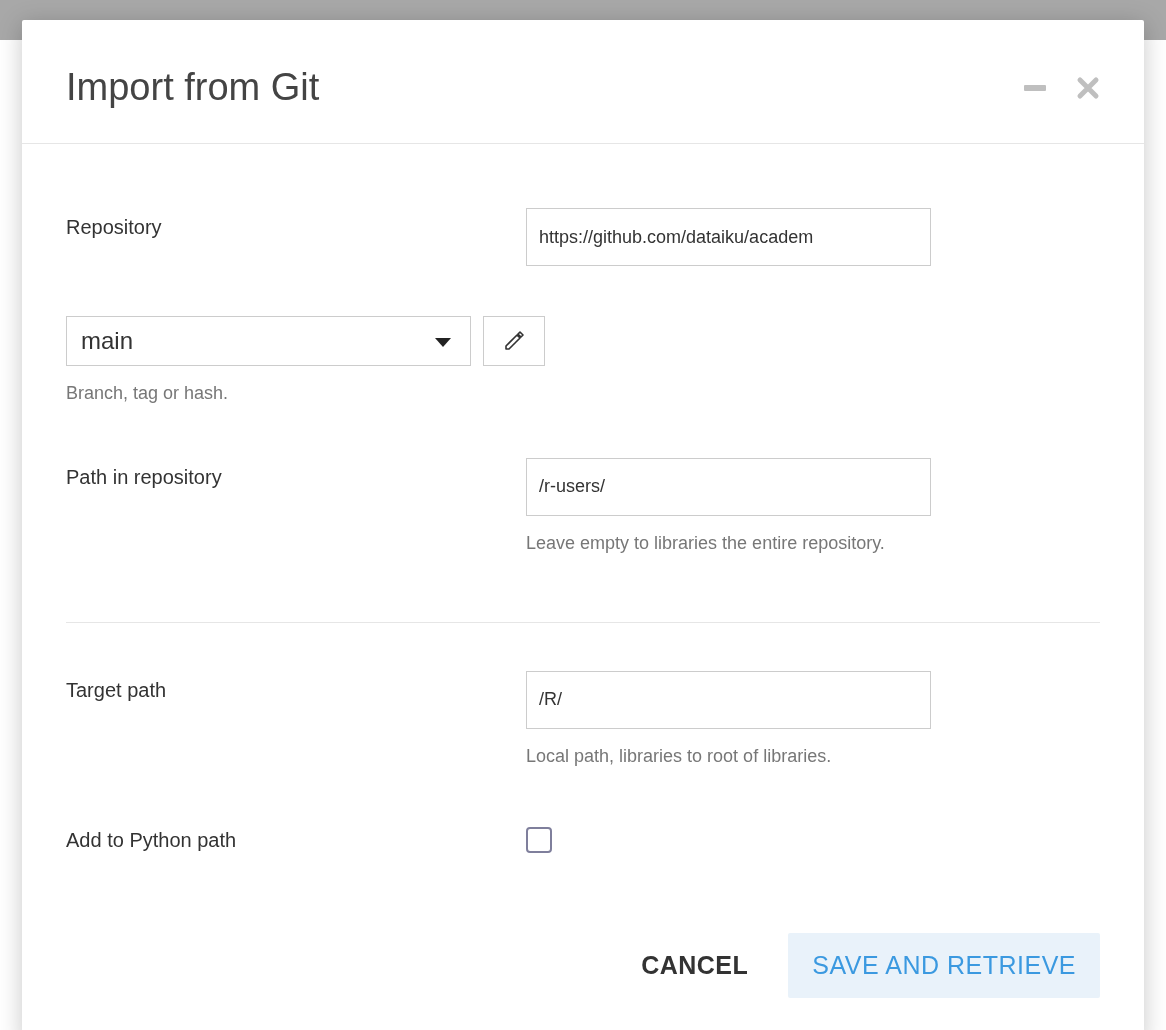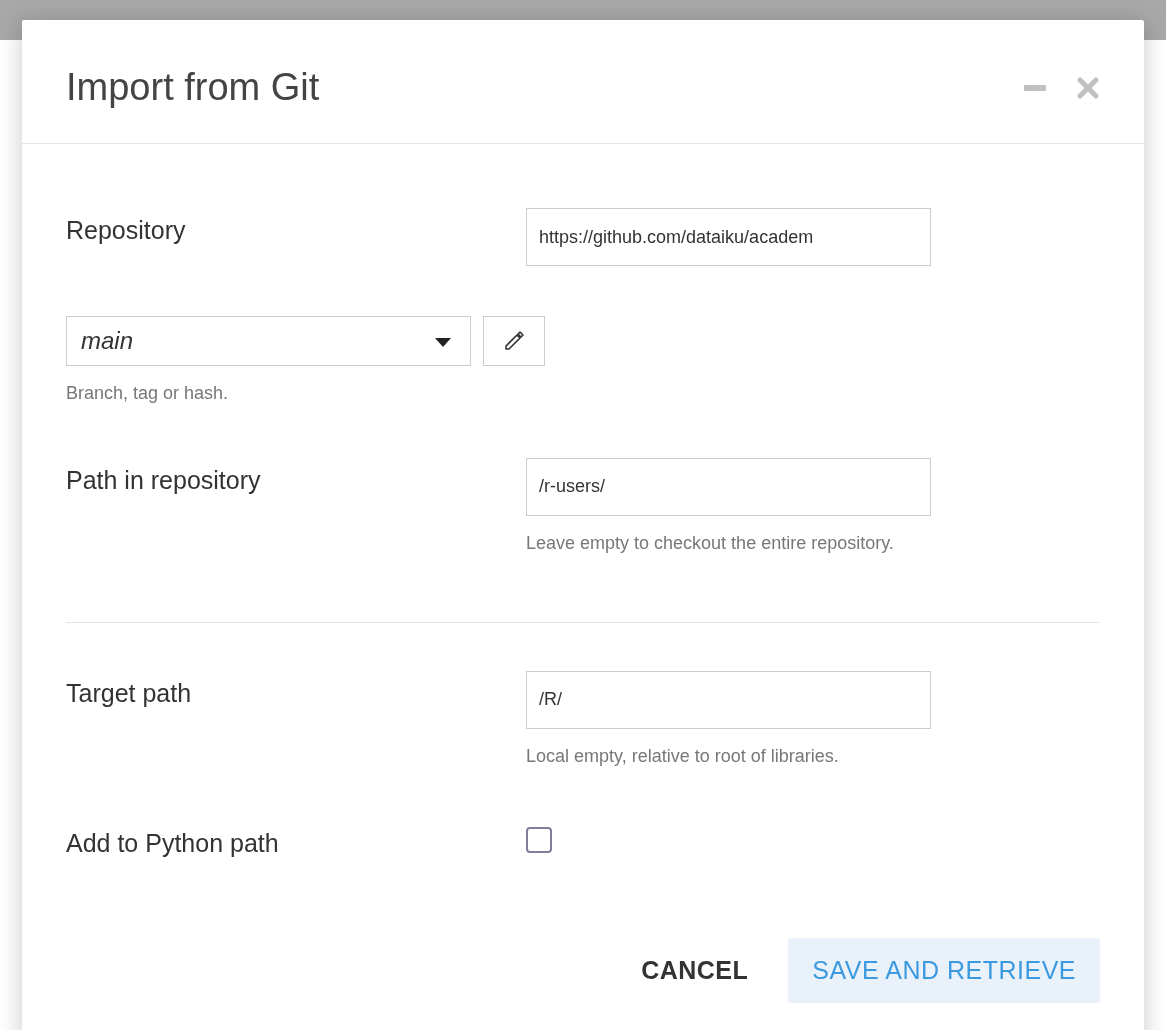--- a/index.html
+++ b/index.html
@@ -57,21 +57,21 @@
   }
   .form-row {
     display: flex;
     align-items: flex-start;
     margin-bottom: 50px;
   }
   .form-row.tight { margin-bottom: 64px; }
   .label-col {
     width: 460px;
     flex: 0 0 460px;
-    font-size: 25px;
+    font-size: 20px;
     color: #333333;
     padding-top: 8px;
   }
   .field-col {
     flex: 1;
   }
   .text-input {
     width: 405px;
     height: 58px;
     border: 1px solid #cccccc;
@@ -79,21 +79,20 @@
     color: #333333;
     padding: 0 12px;
     font-family: inherit;
     outline: none;
   }
   .text-input.wide { width: 405px; }
   .select-wrap {
     display: flex;
     gap: 12px;
     align-items: stretch;
-    font-style: italic;
   }
   .fake-select {
     position: relative;
     width: 405px;
     height: 50px;
     border: 1px solid #cccccc;
     display: flex;
     align-items: center;
     padding: 0 14px;
     font-size: 24px;
@@ -213,31 +212,31 @@
           </div>
         </div>
         <div class="helper">Branch, tag or hash.</div>
       </div>
     </div>
 
     <div class="form-row tight">
       <div class="label-col">Path in repository</div>
       <div class="field-col">
         <input type="text" class="text-input" value="/r-users/" style="">
-        <div class="helper">Leave empty to checkout the entire repository.</div>
+        <div class="helper">Leave empty to libraries the entire repository.</div>
       </div>
     </div>
 
     <hr class="divider">
 
     <div class="form-row">
       <div class="label-col">Target path</div>
       <div class="field-col">
         <input type="text" class="text-input" value="/R/" style="">
-        <div class="helper">Local empty, relative to root of libraries.</div>
+        <div class="helper">Local path, libraries to root of libraries.</div>
       </div>
     </div>
 
     <div class="form-row">
       <div class="label-col">Add to Python path</div>
       <div class="field-col">
         <div class="checkbox"></div>
       </div>
     </div>
 

